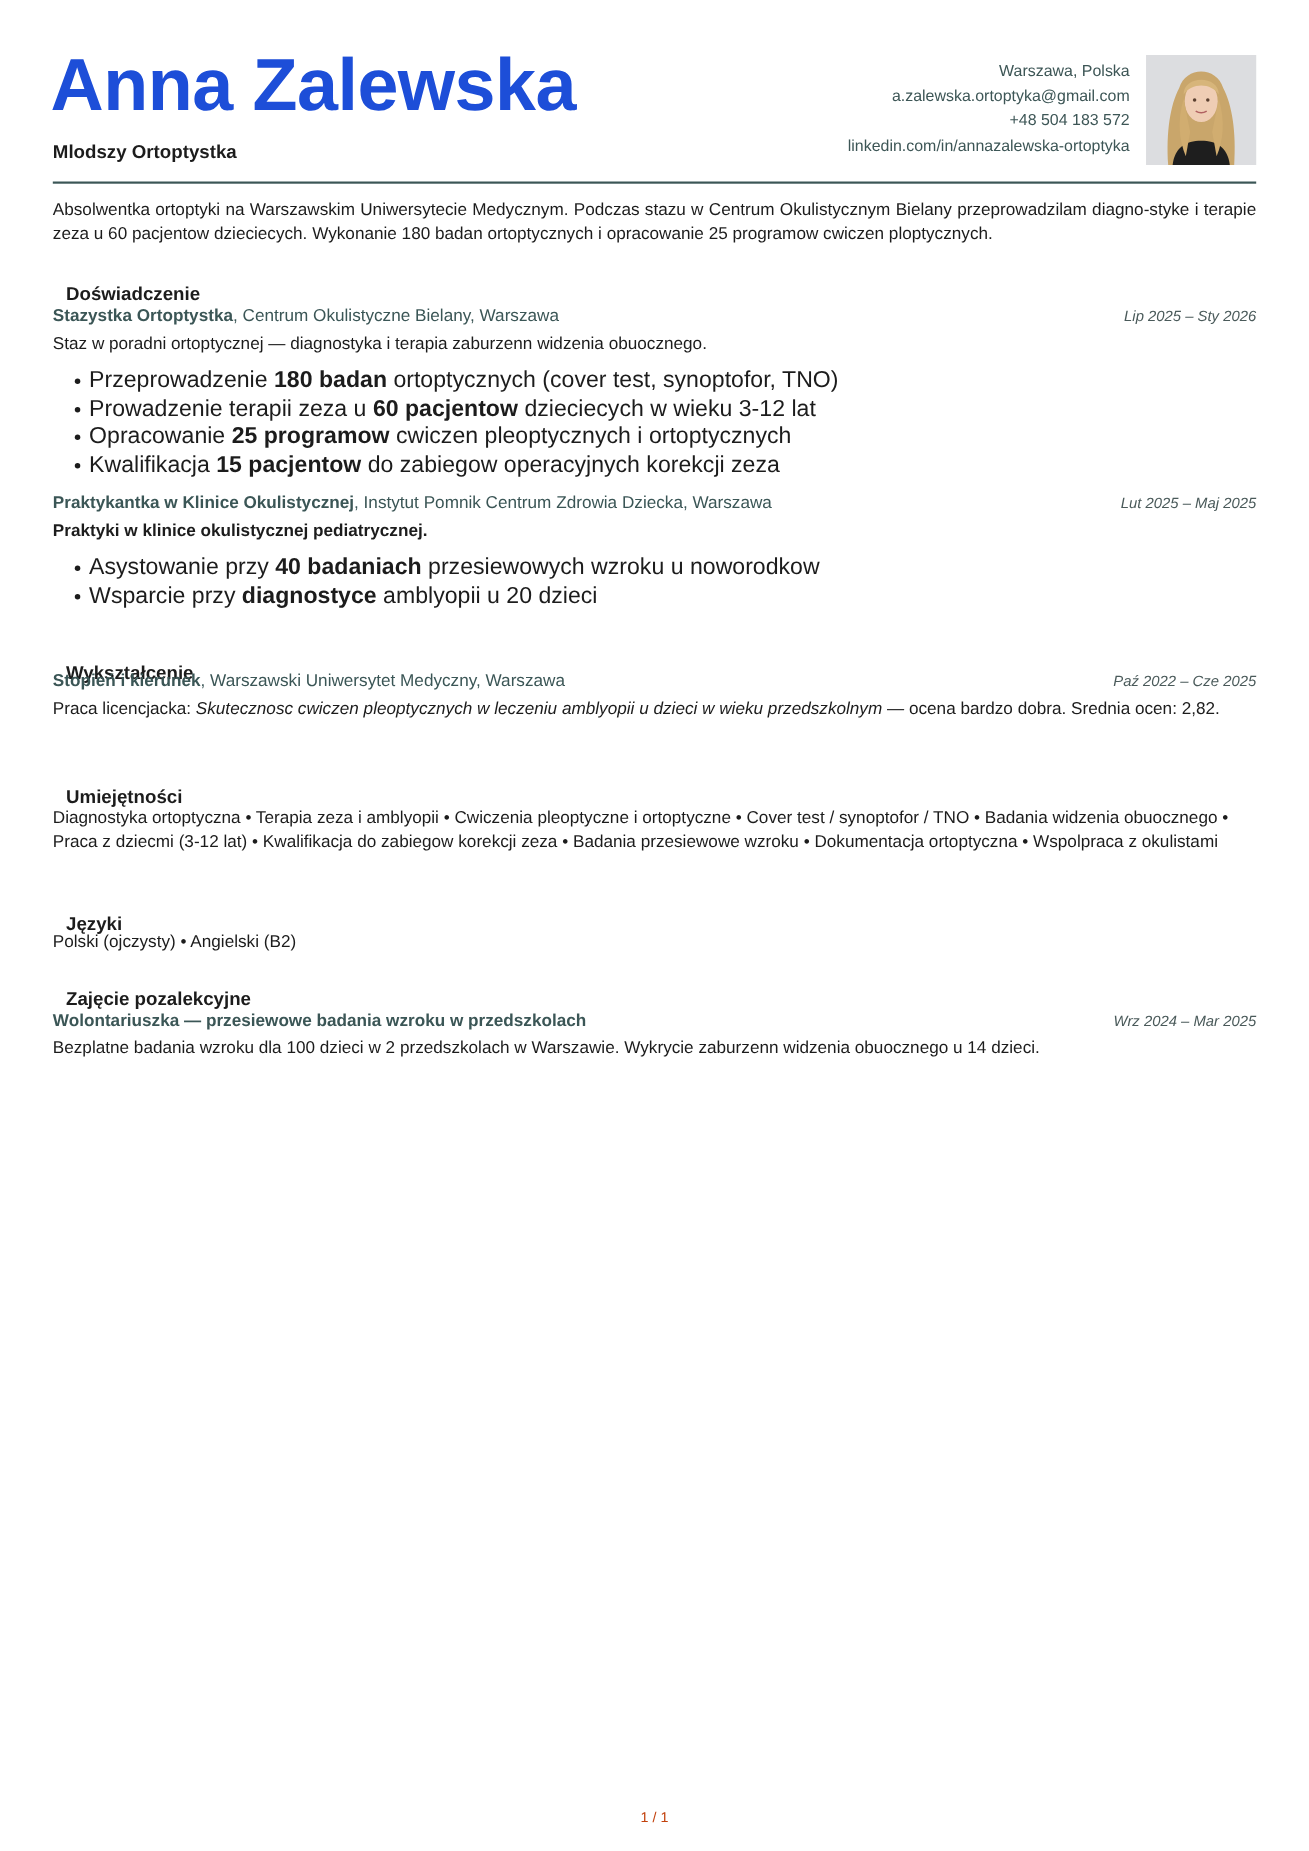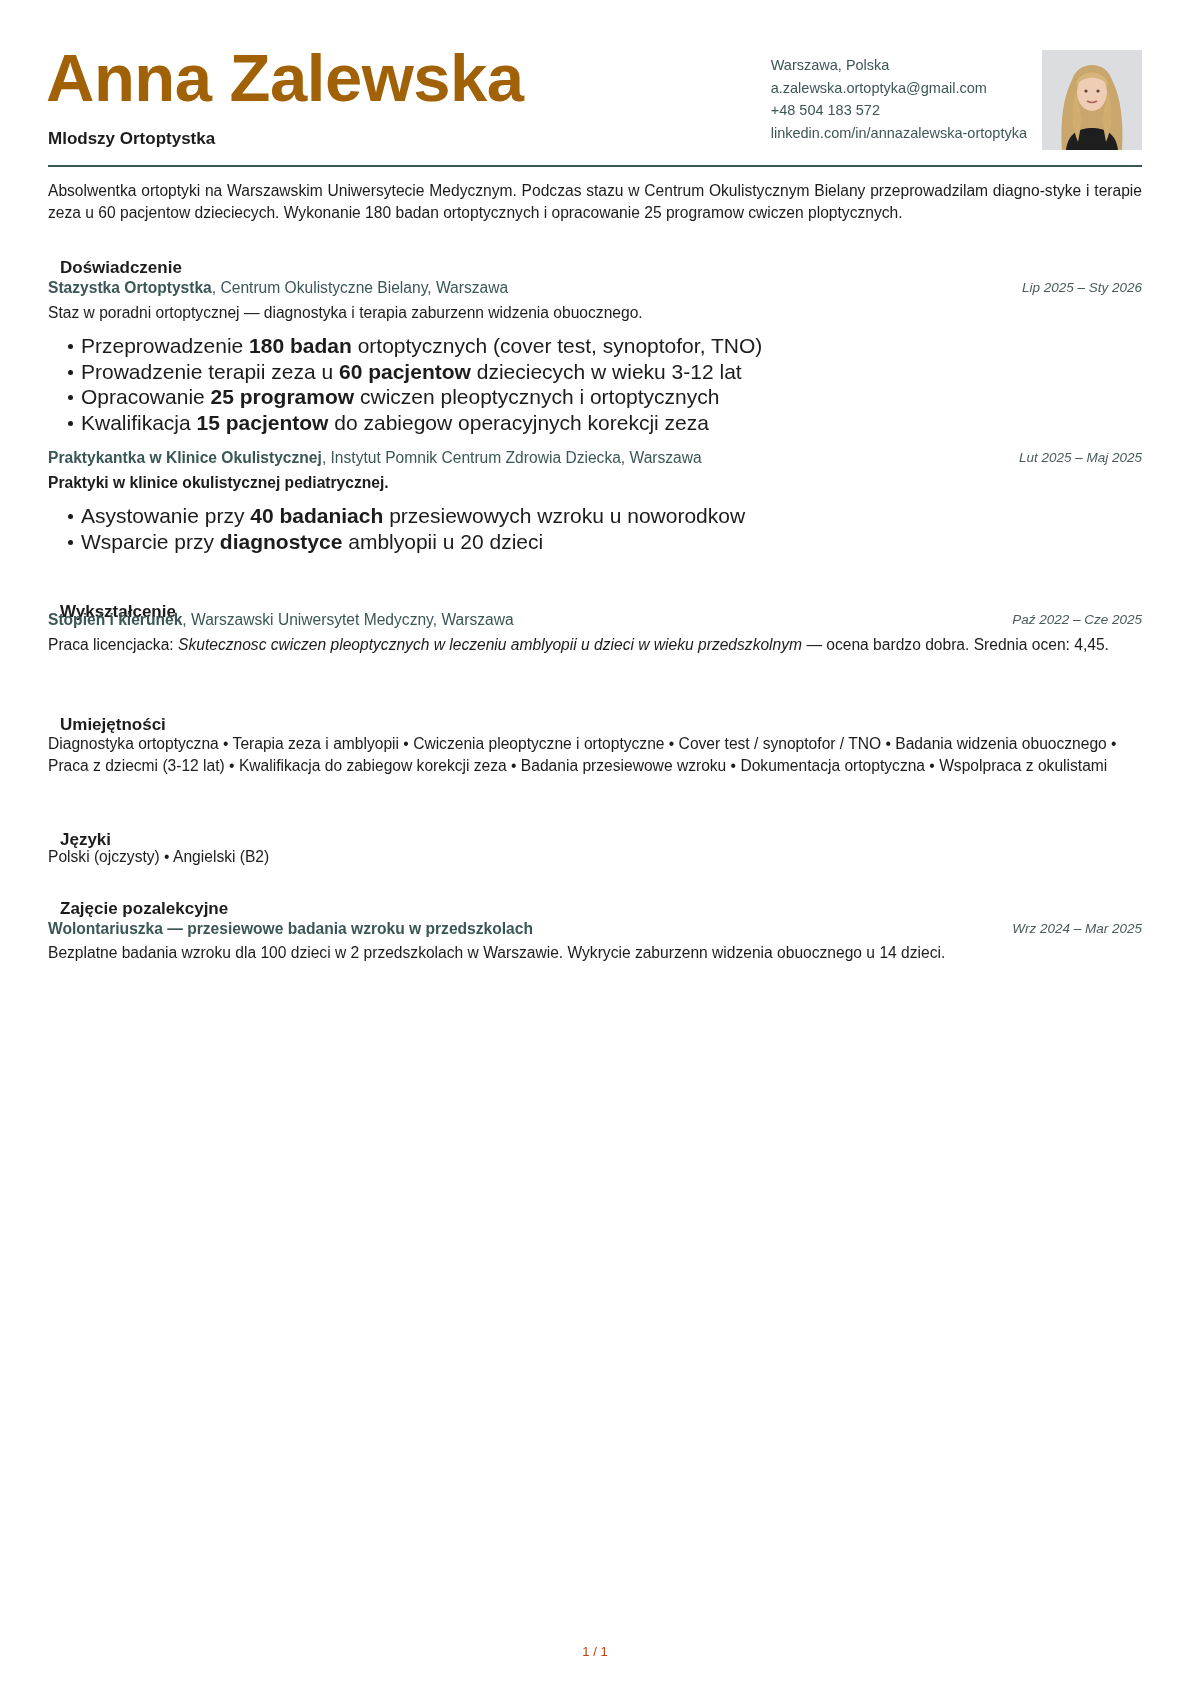--- a/index.html
+++ b/index.html
@@ -6,28 +6,28 @@
   body {
     width: 1190px; height: 1683px; position: relative; overflow: hidden;
     font-family: "Liberation Sans", "DejaVu Sans", sans-serif;
     color: #1c1c1c;
   }
   .page { position: absolute; left: 48px; top: 0; width: 1094px; }
   .header { position: relative; height: 167px; }
   .name {
     position: absolute; left: -2px; top: 44px; margin: 0;
     font-size: 67px; font-weight: 700; letter-spacing: -0.5px; line-height: 1;
-    color: #a16207;
+    color: #1d4ed8;
   }
   .subtitle {
     position: absolute; left: 0; top: 129px; margin: 0;
     font-size: 17px; font-weight: 700; color: #1c1c1c;
   }
   .contact {
-    position: absolute; right: 115px; top: 54px; text-align: left;
+    position: absolute; right: 115px; top: 54px; text-align: right;
     font-size: 14.5px; line-height: 22.5px; color: #3d5656;
   }
   .contact div { white-space: nowrap; }
   .photo {
     position: absolute; right: 0; top: 50px; width: 100px; height: 100px;
     background: #d8d9db; overflow: hidden;
   }
   .divider {
     position: absolute; left: 0; top: 165px; width: 1094px; height: 2px;
     background: #3b5656;
@@ -126,21 +126,21 @@
   <ul class="bullets" style="top:503px;">
     <li><span>Asystowanie przy </span><b>40 badaniach</b><span> przesiewowych wzroku u noworodkow</span></li>
     <li><span>Wsparcie przy </span><b>diagnostyce</b><span> amblyopii u 20 dzieci</span></li>
   </ul>
 
   <h2 class="section-title" style="top:590px;text-align:right;">Wykształcenie</h2>
   <div class="entry-head" style="top:611px;">
     <span class="role">Stopień i kierunek</span><span>, Warszawski Uniwersytet Medyczny, Warszawa</span>
     <span class="date">Paź 2022 – Cze 2025</span>
   </div>
-  <p class="text" style="top:634px; text-align:justify;"><span>Praca licencjacka: </span><i>Skutecznosc cwiczen pleoptycznych w leczeniu amblyopii u dzieci w wieku przedszkolnym</i><span> — ocena bardzo dobra. Srednia ocen: 4,45.</span></p>
+  <p class="text" style="top:634px; text-align:justify;"><span>Praca licencjacka: </span><i>Skutecznosc cwiczen pleoptycznych w leczeniu amblyopii u dzieci w wieku przedszkolnym</i><span> — ocena bardzo dobra. Srednia ocen: 2,82.</span></p>
 
   <h2 class="section-title" style="top:703px;">Umiejętności</h2>
   <p class="text" style="top:733px;">Diagnostyka ortoptyczna • Terapia zeza i amblyopii • Cwiczenia pleoptyczne i ortoptyczne • Cover test / synoptofor / TNO • Badania widzenia obuocznego • Praca z dziecmi (3-12 lat) • Kwalifikacja do zabiegow korekcji zeza • Badania przesiewowe wzroku • Dokumentacja ortoptyczna • Wspolpraca z okulistami</p>
 
   <h2 class="section-title" style="top:818px;">Języki</h2>
   <p class="text" style="top:846px;">Polski (ojczysty) • Angielski (B2)</p>
 
   <h2 class="section-title" style="top:887px;">Zajęcie pozalekcyjne</h2>
   <div class="entry-head" style="top:920px;">
     <span class="role">Wolontariuszka — przesiewowe badania wzroku w przedszkolach</span>

